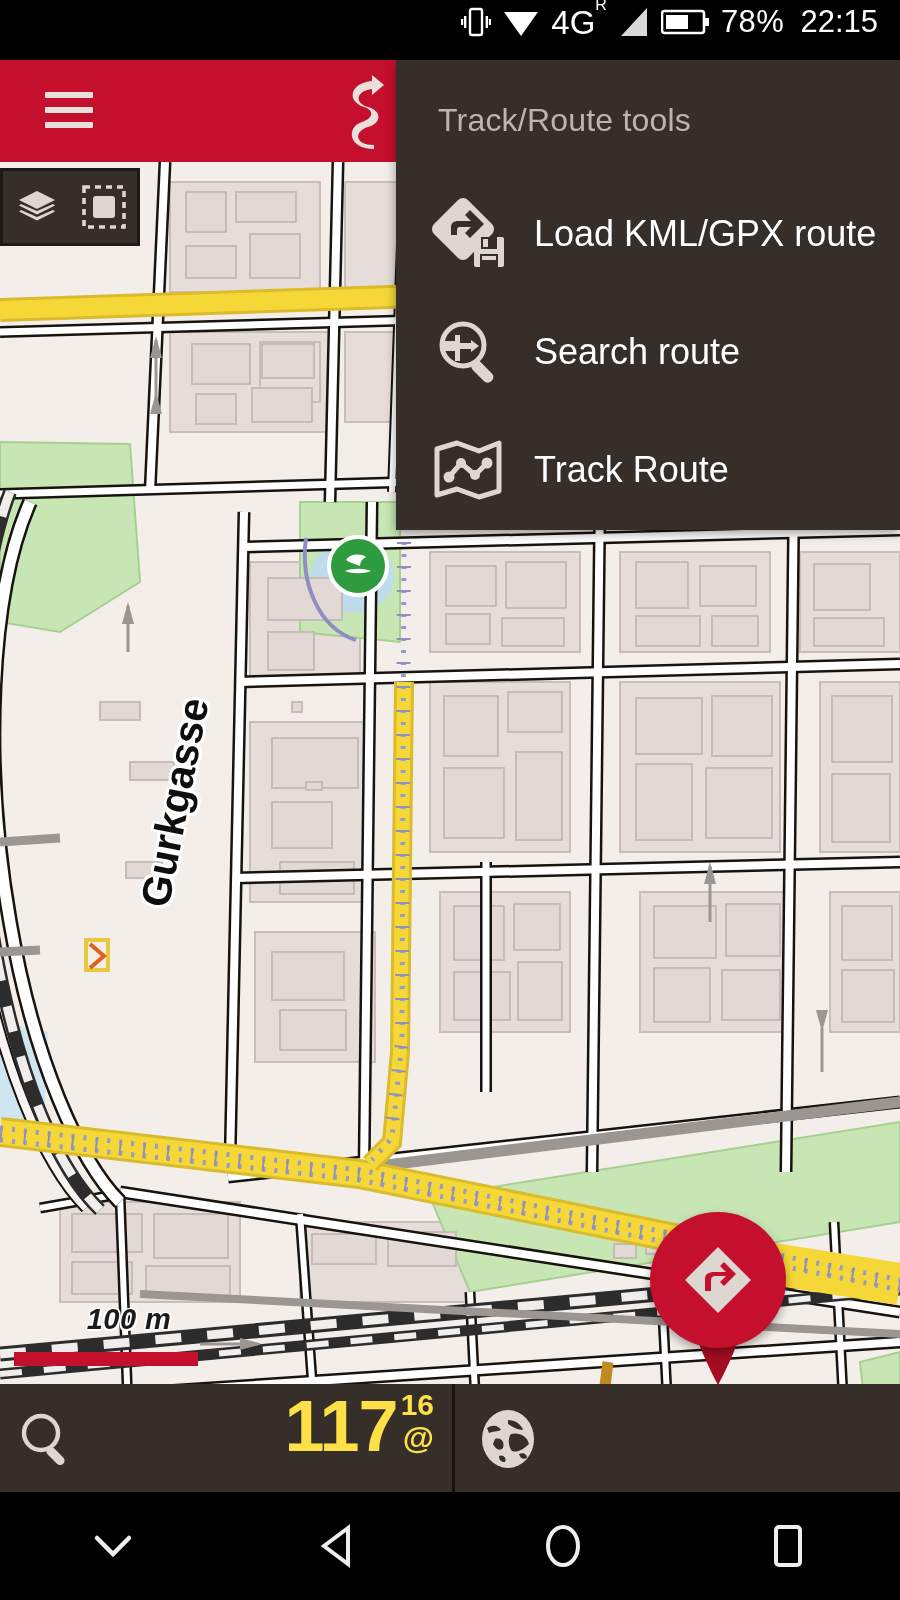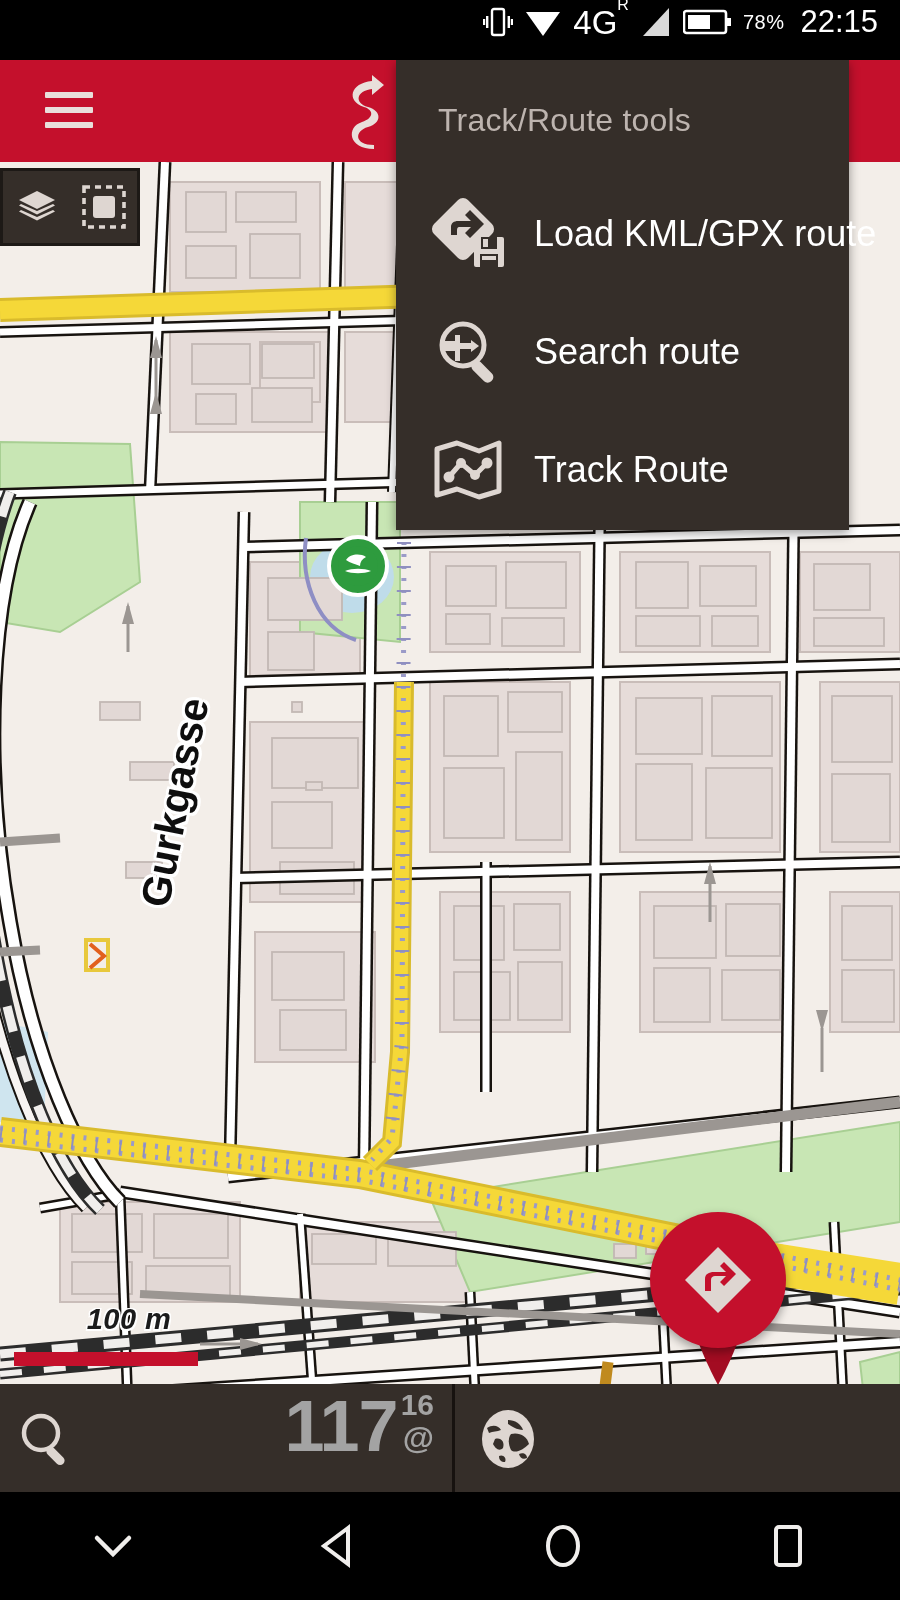--- a/index.html
+++ b/index.html
@@ -15,21 +15,21 @@
   #app { position: relative; width: 900px; height: 1600px; overflow: hidden; background:#000; }
 
   
   .statusbar {
     position: absolute; top: 0; left: 0; width: 900px; height: 44px;
     background: #000; color: #fff;
     display: flex; align-items: center; justify-content: flex-end;
     gap: 12px; padding-right: 22px; box-sizing: border-box;
   }
   .sb-icon { display: flex; align-items: center; }
-  .sb-text { font-size: 20px; letter-spacing: 0.5px; }
+  .sb-text { font-size: 31px; letter-spacing: 0.5px; }
   .sb-4g { font-size: 33px; font-weight: 400; position: relative; line-height: 1; }
   .sb-4g sup { font-size: 16px; position: relative; top: -12px; left: 0px; }
   .sb-time { font-size: 31px; margin-left: 4px; }
 
   
   .appbar {
     position: absolute; top: 60px; left: 0; width: 900px; height: 102px;
     background: #c4102c;
   }
   .appbar-inner { position: relative; width: 100%; height: 100%; }
@@ -87,21 +87,21 @@
     position: absolute; left: 132px; top: 740px;
     font-size: 41px; font-weight: bold; color: #0e0e0e;
     transform: rotate(-79deg); transform-origin: left top;
     white-space: nowrap;
     text-shadow: -2.5px -2.5px 0 #fff, 2.5px -2.5px 0 #fff, -2.5px 2.5px 0 #fff,
                  2.5px 2.5px 0 #fff, 0 3px 0 #fff, 3px 0 0 #fff, 0 -3px 0 #fff, -3px 0 0 #fff;
   }
 
   
   .menu {
-    position: absolute; top: 60px; left: 396px; width: 453px; height: 470px;
+    position: absolute; top: 60px; left: 396px; width: 504px; height: 470px;
     background: #352e29; z-index: 40;
     box-shadow: 0 3px 10px rgba(0,0,0,0.4);
   }
   .menu-title {
     color: #bdb4af; font-size: 32px; padding: 42px 0 0 42px; letter-spacing: 0.2px;
   }
   .menu-item {
     display: flex; align-items: center; height: 118px; padding-left: 30px; box-sizing: border-box;
   }
   .menu-item-icon { width: 86px; height: 76px; display:flex; align-items:center; justify-content:center; flex: 0 0 auto; }
@@ -111,21 +111,21 @@
   .bottombar {
     position: absolute; top: 1384px; left: 0; width: 900px; height: 108px;
     background: #352e29; display: flex; align-items: center;
   }
   .bb-left { width: 452px; height: 100%; position: relative; display: flex; align-items: center; }
   .bb-divider { width: 3px; height: 108px; background: #17120f; }
   .bb-right { flex: 1; height: 100%; position: relative; display: flex; align-items: center; }
   .bb-search-icon { position: absolute; left: 18px; top: 26px; width: 58px; height: 58px; }
   .counter {
     position: absolute; right: 18px; top: 6px;
-    display: flex; align-items: flex-start; color: #a3a3a3; margin-left: 15px;
+    display: flex; align-items: flex-start; color: #fde047; margin-left: 15px;
   }
   .counter-main { font-size: 72px; font-weight: bold; line-height: 1; letter-spacing: -1px; }
   .counter-sup { display: flex; flex-direction: column; align-items: flex-end; margin-left: 3px; }
   .counter-sup .sup-num { font-size: 30px; font-weight: bold; line-height: 1; }
   .counter-sup .sup-at { font-size: 32px; font-weight: bold; line-height: 1; margin-top: 2px; }
   .bb-globe { position: absolute; left: 20px; top: 22px; width: 66px; height: 66px; }
   .bb-country {
     position: absolute; right: 14px; top: 16px;
     font-size: 66px; font-weight: bold; color: #ded6d1; line-height: 1;
     letter-spacing: -1px;

